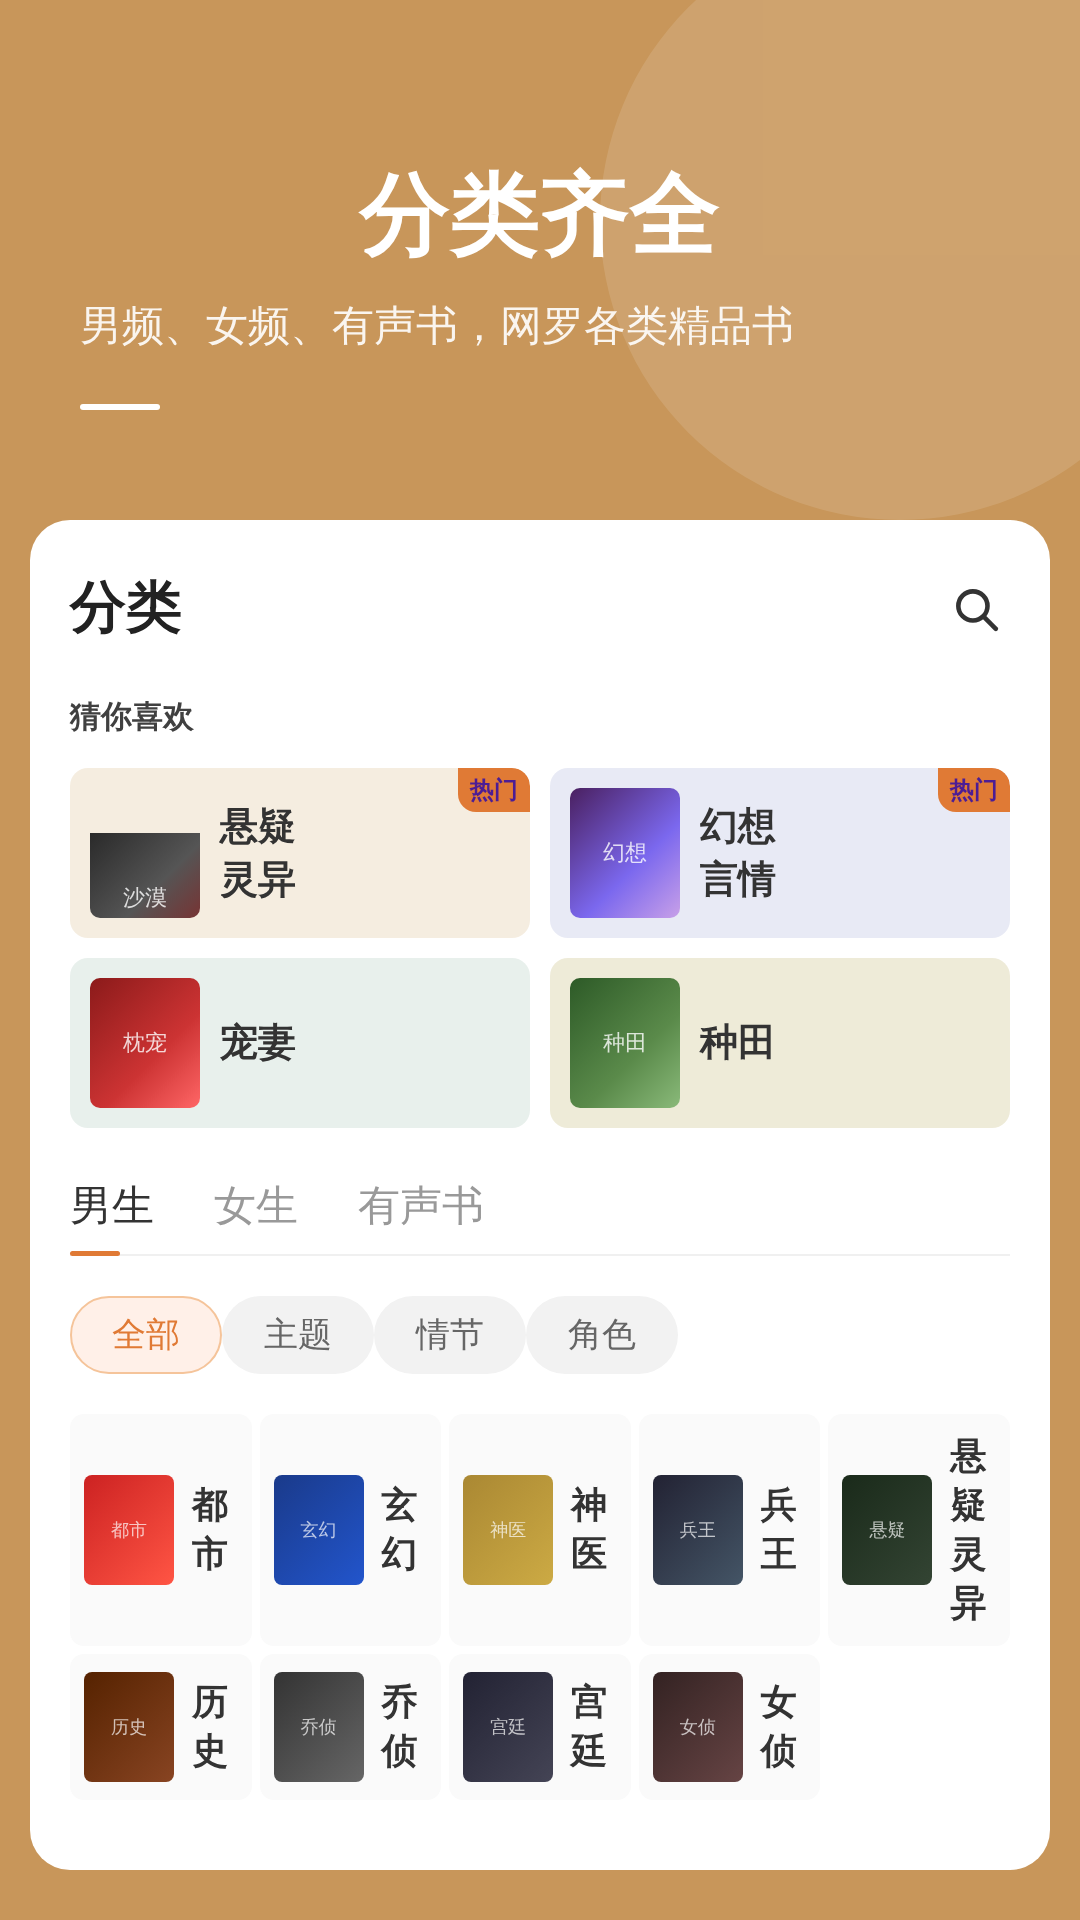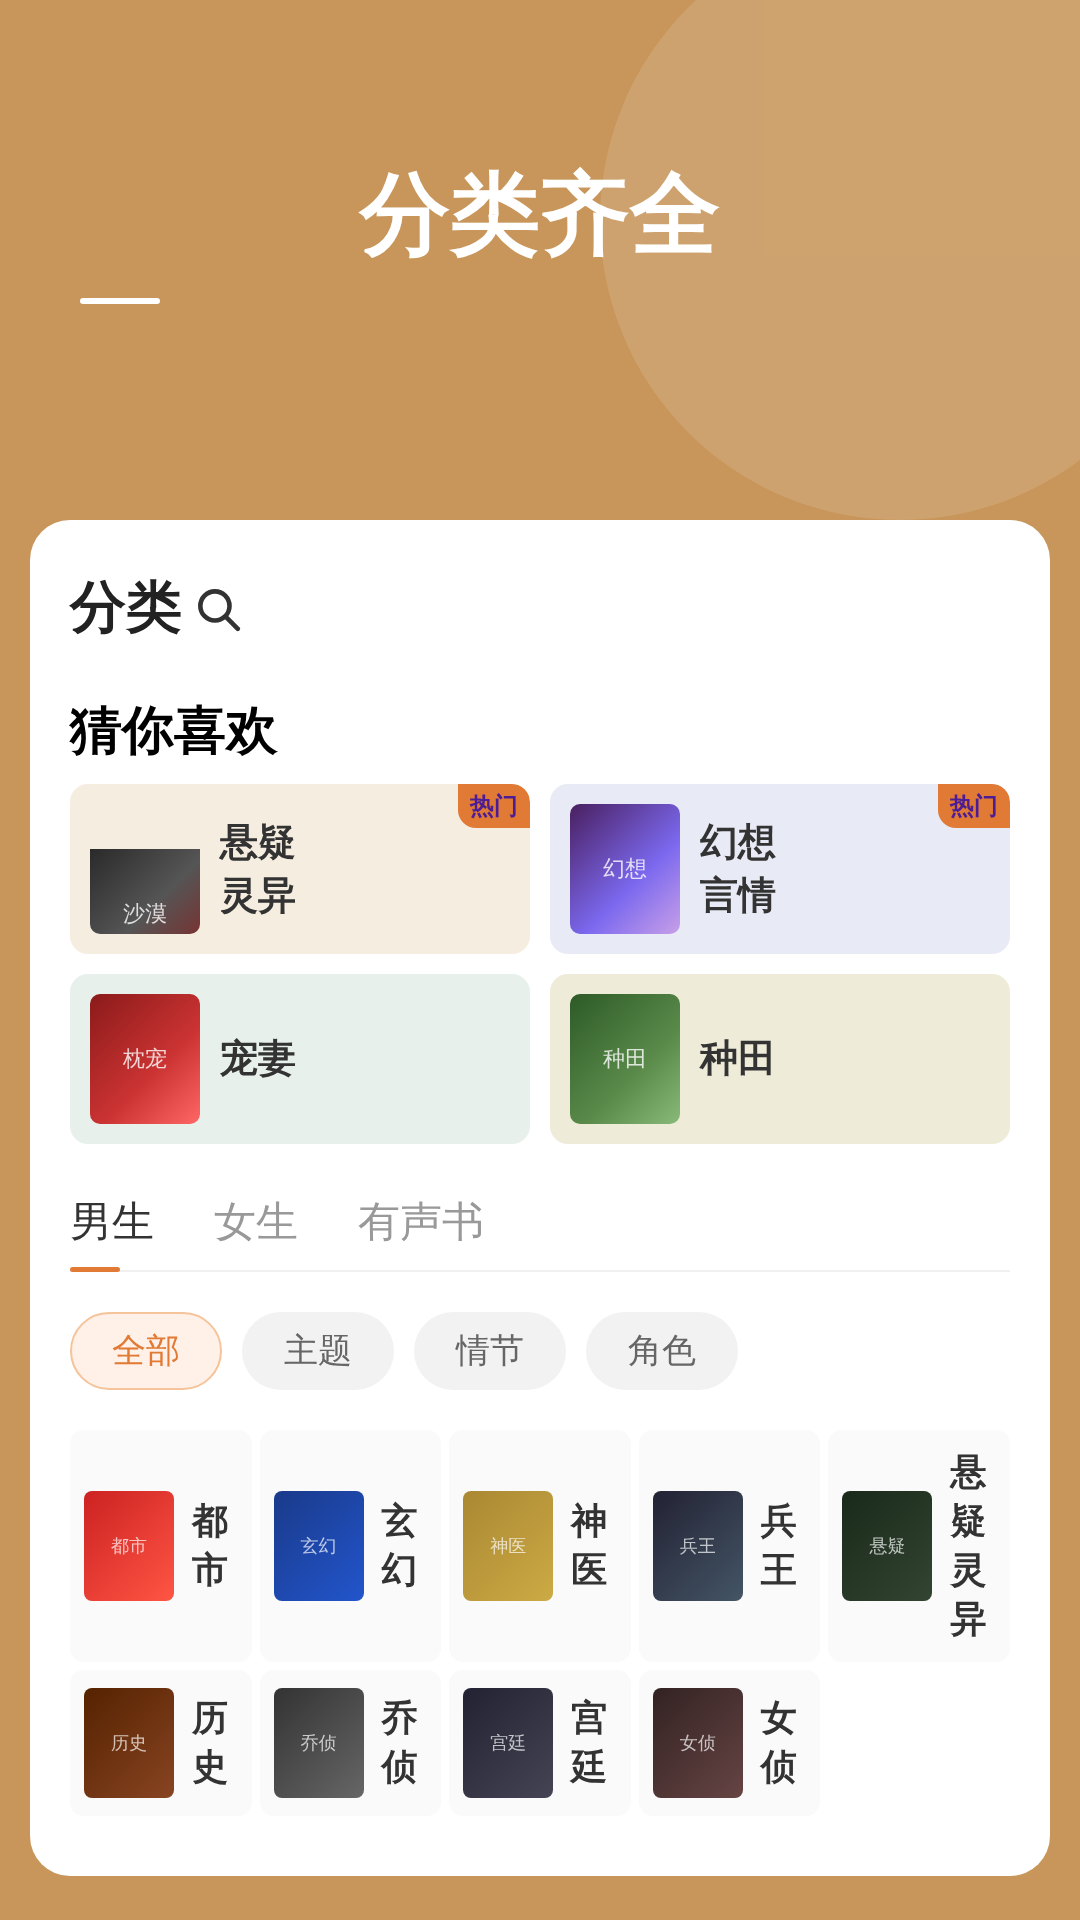--- a/index.html
+++ b/index.html
@@ -55,21 +55,21 @@
       background: #fff;
       border-radius: 40px;
       margin: 0 30px;
       padding: 50px 40px 60px 40px;
       min-height: 1350px;
     }
 
     
     .card-header {
       display: flex;
-      justify-content: flex-start;
+      justify-content: space-between;
       align-items: center;
       margin-bottom: 50px;
     }
 
     .card-title {
       font-size: 56px;
       font-weight: 700;
       color: #222;
     }
 
@@ -82,24 +82,24 @@
       cursor: pointer;
     }
 
     .search-icon-btn svg {
       width: 50px;
       height: 50px;
     }
 
     
     .section-label {
-      font-size: 52px;
+      font-size: 31px;
       font-weight: 600;
-      color: #000000;
-      margin-bottom: 18px;
+      color: #404040;
+      margin-bottom: 30px;
     }
 
     
     .guess-grid {
       display: grid;
       grid-template-columns: 1fr 1fr;
       gap: 20px;
       margin-bottom: 50px;
     }
 
@@ -222,21 +222,20 @@
       left: 0;
       width: 50px;
       height: 5px;
       background: #E07A35;
       border-radius: 3px;
     }
 
     
     .filter-bar {
       display: flex;
-      gap: 20px;
       margin-bottom: 40px;
       flex-wrap: wrap;
     }
 
     .filter-pill {
       padding: 14px 40px;
       border-radius: 50px;
       font-size: 34px;
       cursor: pointer;
       font-weight: 500;
@@ -308,20 +307,21 @@
       font-size: 18px;
       text-align: center;
     }
   </style>
 </head>
 <body>
 
 <div class="hero-section">
   <div class="hero-circle"></div>
   <h1 class="hero-title">分类齐全</h1>
+  <p class="hero-subtitle">男频、女频、有声书，网罗各类精品书</p>
   <div class="hero-divider"></div>
 </div>
 
 <div class="main-card">
 
   <div class="card-header">
     <span class="card-title">分类</span>
     <div class="search-icon-btn">
       <svg viewBox="0 0 24 24" fill="none" stroke="#333" stroke-width="2.2" stroke-linecap="round" stroke-linejoin="round">
         <circle cx="11" cy="11" r="7"></circle>

